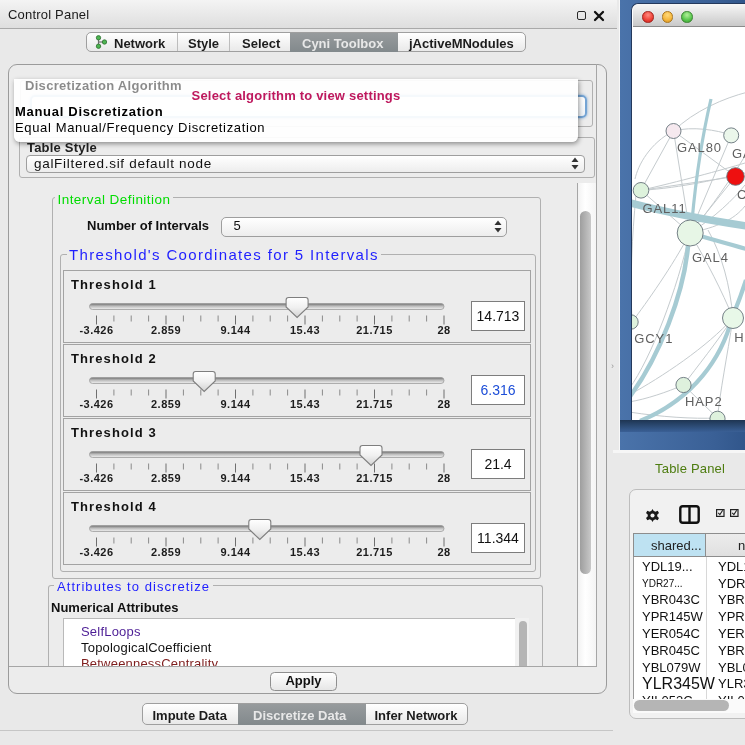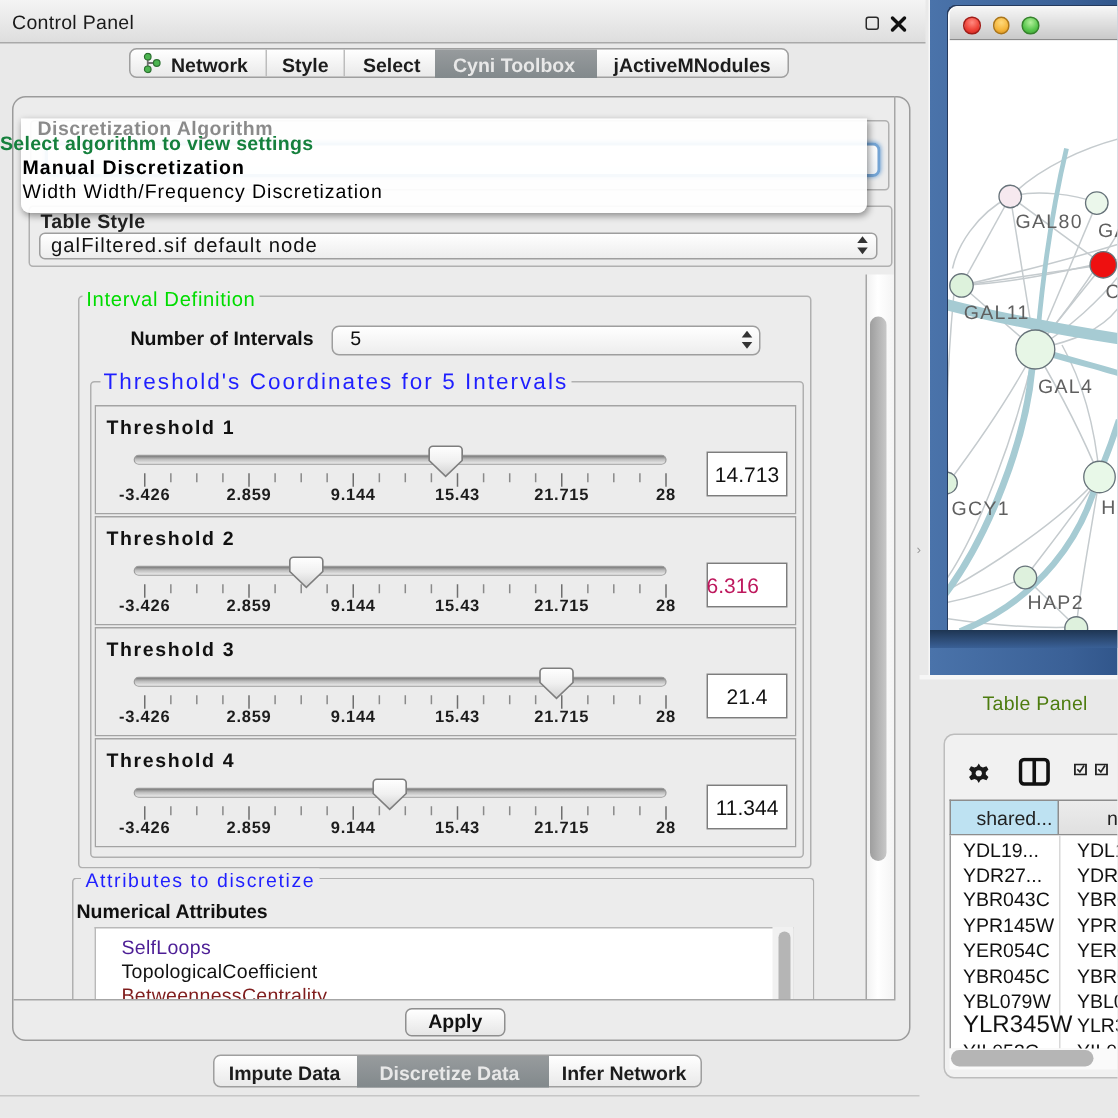--- a/index.html
+++ b/index.html
@@ -43,23 +43,23 @@
 <div class="grouptitle txt" style="left:24px;top:139.5px;font-weight:bold;letter-spacing:0.2px;color:#222">Table Style</div>
 <div class="abs" style="left:26px;top:154.5px;width:559px;height:18.5px;background:linear-gradient(#ffffff,#ededed);border:1px solid #9e9e9e;border-radius:4px"></div>
 <div class="abs txt" style="left:34px;top:156px;font-size:13.5px;letter-spacing:0.7px;color:#111">galFiltered.sif default node</div>
 <svg class="abs" style="left:570px;top:157px" width="10" height="13" viewBox="0 0 10 13">
 <path d="M 5,0.5 L 8.5,5 L 1.5,5 Z" fill="#333"></path>
     <path d="M 5,12.5 L 8.5,8 L 1.5,8 Z" fill="#333"></path>
 </svg>
 
 <div class="abs" style="left:14px;top:79px;width:564px;height:62.5px;background:rgba(255,255,255,0.93);border-radius:0 0 6px 6px;box-shadow:1px 2px 5px rgba(0,0,0,0.4)"></div>
 <div class="abs txt" style="left:25px;top:77.5px;font-size:13px;font-weight:bold;letter-spacing:0.3px;color:rgba(30,30,30,0.52)">Discretization Algorithm</div>
-<div class="abs txt" style="left:0;top:87.5px;width:592px;font-size:13px;font-weight:bold;letter-spacing:0.2px;color:#15803d">Select algorithm to view settings</div>
+<div class="abs txt" style="left:0;top:87.5px;width:592px;text-align:center;font-size:13px;font-weight:bold;letter-spacing:0.2px;color:#be185d">Select algorithm to view settings</div>
 <div class="abs txt" style="left:15px;top:103.5px;font-size:13px;font-weight:bold;letter-spacing:0.7px;color:#000">Manual Discretization</div>
-<div class="abs txt" style="left:15px;top:119.5px;font-size:13px;letter-spacing:0.65px;color:#000">Width Width/Frequency Discretization</div>
+<div class="abs txt" style="left:15px;top:119.5px;font-size:13px;letter-spacing:0.65px;color:#000">Equal Manual/Frequency Discretization</div>
 
 <div class="abs" style="left:576.5px;top:183px;width:19px;height:483px;background:linear-gradient(90deg,#f2f2f2,#ffffff 40%,#f4f4f4);border-left:1px solid #a6a6a6"></div>
 <div class="abs" style="left:596px;top:64px;width:1px;height:602px;background:#a6a6a6"></div>
 <div class="abs" style="left:579.5px;top:211px;width:11px;height:363px;background:linear-gradient(90deg,#9e9e9e,#c8c8c8);border-radius:5.5px"></div>
 <div class="abs" style="left:9px;top:666px;width:588px;height:1px;background:#a6a6a6"></div>
 
 <div class="abs" style="left:52px;top:197px;width:489px;height:382px;border:1px solid #b0b0b0;border-radius:3px"></div>
 <div class="grouptitle txt" style="left:54.5px;top:191.5px;font-size:13.5px;letter-spacing:0.45px;color:#00dc00">Interval Definition</div>
 
 <div class="abs txt" style="left:87px;top:217.5px;font-size:13px;font-weight:bold;color:#111">Number of Intervals</div>
@@ -159,21 +159,21 @@
     <line x1="381.0" y1="45.5" x2="381.0" y2="54.5" stroke="#6f6f6f" stroke-width="1"></line>
 <text x="33.5" y="63.5" text-anchor="middle" font-size="11" font-weight="bold" fill="#1c1c1c" letter-spacing="0.5" font-family="Liberation Sans, sans-serif">-3.426</text>
     <text x="103.0" y="63.5" text-anchor="middle" font-size="11" font-weight="bold" fill="#1c1c1c" letter-spacing="0.5" font-family="Liberation Sans, sans-serif">2.859</text>
     <text x="172.5" y="63.5" text-anchor="middle" font-size="11" font-weight="bold" fill="#1c1c1c" letter-spacing="0.5" font-family="Liberation Sans, sans-serif">9.144</text>
     <text x="242.0" y="63.5" text-anchor="middle" font-size="11" font-weight="bold" fill="#1c1c1c" letter-spacing="0.5" font-family="Liberation Sans, sans-serif">15.43</text>
     <text x="311.5" y="63.5" text-anchor="middle" font-size="11" font-weight="bold" fill="#1c1c1c" letter-spacing="0.5" font-family="Liberation Sans, sans-serif">21.715</text>
     <text x="381.0" y="63.5" text-anchor="middle" font-size="11" font-weight="bold" fill="#1c1c1c" letter-spacing="0.5" font-family="Liberation Sans, sans-serif">28</text>
 <path d="M 132.7,27.5 h17 a2.5,2.5 0 0 1 2.5,2.5 v7 l-11,10.5 l-11,-10.5 v-7 a2.5,2.5 0 0 1 2.5,-2.5 z" fill="url(#thgrad)" stroke="#7e7e7e" stroke-width="1.1"></path>
 </svg>
 <div class="abs" style="left:471px;top:375px;width:54px;height:30px;background:#fff;border:1px solid #7d7d7d"></div>
-<div class="abs txt" style="left:471px;top:375px;width:54px;height:30px;line-height:30px;font-size:14px;color:#be185d">6.316</div>
+<div class="abs txt" style="left:471px;top:375px;width:54px;height:30px;line-height:30px;text-align:center;font-size:14px;color:#1d4ed8">6.316</div>
 <svg class="abs" style="left:62.5px;top:418px" width="468" height="73" viewBox="0 0 468 73">
 <defs>
       <linearGradient id="tr3" x1="0" y1="0" x2="0" y2="1">
 <stop offset="0" stop-color="#6e6e6e"></stop>
         <stop offset="0.45" stop-color="#bdbdbd"></stop>
         <stop offset="1" stop-color="#f1f1f1"></stop>
       </linearGradient>
 <linearGradient id="thgrad" x1="0" y1="0" x2="0" y2="1">
 <stop offset="0" stop-color="#ffffff"></stop>
         <stop offset="0.5" stop-color="#f0f0f0"></stop>
@@ -365,21 +365,21 @@
 <path d="M16.2,3.8 L17.9,5.6 L20.7,1.3" fill="none" stroke="#222" stroke-width="1.1"></path>
 </svg>
 <div class="abs" style="left:633px;top:533px;width:112px;height:23.5px;background:linear-gradient(#ececec,#e0e0e0);border-top:1px solid #8d8d8d;border-left:1px solid #8d8d8d;border-bottom:1px solid #8d8d8d"></div>
 <div class="abs" style="left:633.5px;top:533.5px;width:72px;height:22.5px;background:#bee2f2;border-right:1px solid #8d8d8d"></div>
 <div class="abs txt" style="left:651px;top:538px;font-size:13px;color:#222">shared...</div>
 <div class="abs txt" style="left:738px;top:538px;font-size:13px;color:#222">na</div>
 <div class="abs" style="left:632.5px;top:556.5px;width:112.5px;height:142px;background:#ffffff;border-left:1px solid #9a9a9a"></div>
 <div class="abs" style="left:705.5px;top:556.5px;width:1px;height:142px;background:#d8d8d8"></div>
 <div class="abs txt" style="left:642px;top:558.8px;width:70px;height:16.8px;line-height:16.8px;font-size:13px;color:#111">YDL19...</div>
 <div class="abs txt" style="left:718px;top:558.8px;width:40px;height:16.8px;line-height:16.8px;font-size:13px;color:#111">YDL1</div>
-<div class="abs txt" style="left:642px;top:575.6px;width:70px;height:16.8px;line-height:16.8px;font-size:13px;color:#111">YDR27...</div>
+<div class="abs txt" style="left:642px;top:575.6px;width:70px;height:16.8px;line-height:16.8px;font-size:10px;color:#111">YDR27...</div>
 <div class="abs txt" style="left:718px;top:575.6px;width:40px;height:16.8px;line-height:16.8px;font-size:13px;color:#111">YDR2</div>
 <div class="abs txt" style="left:642px;top:592.4px;width:70px;height:16.8px;line-height:16.8px;font-size:13px;color:#111">YBR043C</div>
 <div class="abs txt" style="left:718px;top:592.4px;width:40px;height:16.8px;line-height:16.8px;font-size:13px;color:#111">YBR0</div>
 <div class="abs txt" style="left:642px;top:609.2px;width:70px;height:16.8px;line-height:16.8px;font-size:13px;color:#111">YPR145W</div>
 <div class="abs txt" style="left:718px;top:609.2px;width:40px;height:16.8px;line-height:16.8px;font-size:13px;color:#111">YPR1</div>
 <div class="abs txt" style="left:642px;top:626.0px;width:70px;height:16.8px;line-height:16.8px;font-size:13px;color:#111">YER054C</div>
 <div class="abs txt" style="left:718px;top:626.0px;width:40px;height:16.8px;line-height:16.8px;font-size:13px;color:#111">YER0</div>
 <div class="abs txt" style="left:642px;top:642.8px;width:70px;height:16.8px;line-height:16.8px;font-size:13px;color:#111">YBR045C</div>
 <div class="abs txt" style="left:718px;top:642.8px;width:40px;height:16.8px;line-height:16.8px;font-size:13px;color:#111">YBR0</div>
 <div class="abs txt" style="left:642px;top:659.6px;width:70px;height:16.8px;line-height:16.8px;font-size:13px;color:#111">YBL079W</div>

